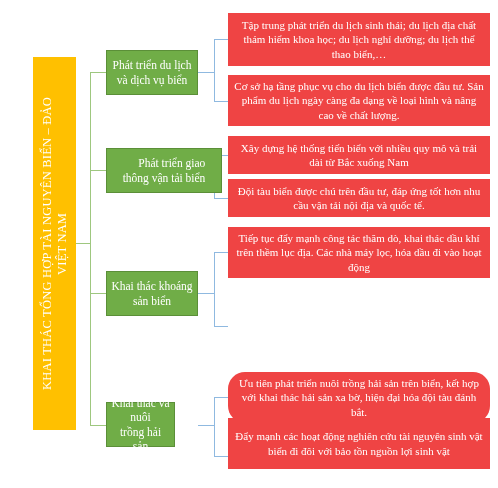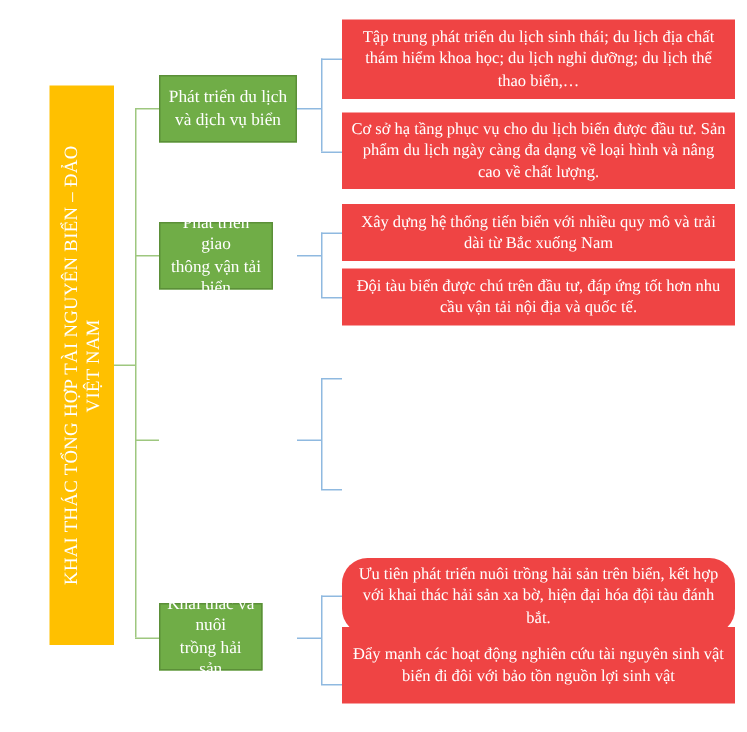--- a/index.html
+++ b/index.html
@@ -54,21 +54,21 @@
     display: flex;
     align-items: center;
     justify-content: center;
     text-align: center;
     font-size: 11.5px;
     line-height: 1.25;
     padding: 2px 4px;
     white-space: pre-line;
   }
   .g1 { left: 106px; top: 50px;  width: 92px; height: 45px; }
-  .g2 { left: 106px; top: 148px; width: 76px; height: 45px; }
+  .g2 { left: 106px; top: 148px; width: 116px; height: 45px; text-align: right; }
   .g3 { left: 106px; top: 271px; width: 92px; height: 45px; }
   .g4 { left: 106px; top: 402px; width: 69px; height: 45px; }
 
   
   .blue-box {
     position: absolute;
     left: 228px;
     width: 262px;
     background: #ef4444;
     color: #ffffff;
@@ -140,37 +140,44 @@
   <div class="conn blue hline" style="left:214px; top:456px; width:14px;"></div>
 
   <div class="green-box g1">
     <span>Phát triển du lịch
 và dịch vụ biển</span>
   </div>
   <div class="green-box g2">
     <span>Phát triển giao
 thông vận tải biển</span>
   </div>
+  <div class="green-box g3">
+    <span>Khai thác khoáng
+sản biển</span>
+  </div>
   <div class="green-box g4">
     <span>Khai thác và nuôi
 trồng hải sản</span>
   </div>
 
   <div class="blue-box b1">
     <span>Tập trung phát triển du lịch sinh thái; du lịch địa chất thám hiểm khoa học; du lịch nghỉ dưỡng; du lịch thể thao biển,…</span>
   </div>
   <div class="blue-box b2">
     <span>Cơ sở hạ tầng phục vụ cho du lịch biển được đầu tư. Sản phẩm du lịch ngày càng đa dạng về loại hình và nâng cao về chất lượng.</span>
   </div>
   <div class="blue-box b3">
     <span>Xây dựng hệ thống tiến biển với nhiều quy mô và trải dài từ Bắc xuống Nam</span>
   </div>
   <div class="blue-box b4">
     <span>Đội tàu biển được chú trên đầu tư, đáp ứng tốt hơn nhu cầu vận tải nội địa và quốc tế.</span>
   </div>
+  <div class="blue-box b5">
+    <span>Tiếp tục đẩy mạnh công tác thăm dò, khai thác dầu khí trên thềm lục địa. Các nhà máy lọc, hóa dầu đi vào hoạt động</span>
+  </div>
   <div class="blue-box b7">
     <span>Ưu tiên phát triển nuôi trồng hải sản trên biển, kết hợp với khai thác hải sản xa bờ, hiện đại hóa đội tàu đánh bắt.</span>
   </div>
   <div class="blue-box b8">
     <span>Đẩy mạnh các hoạt động nghiên cứu tài nguyên sinh vật biển đi đôi với bảo tồn nguồn lợi sinh vật</span>
   </div>
 
 </div>
 
 </body></html>

